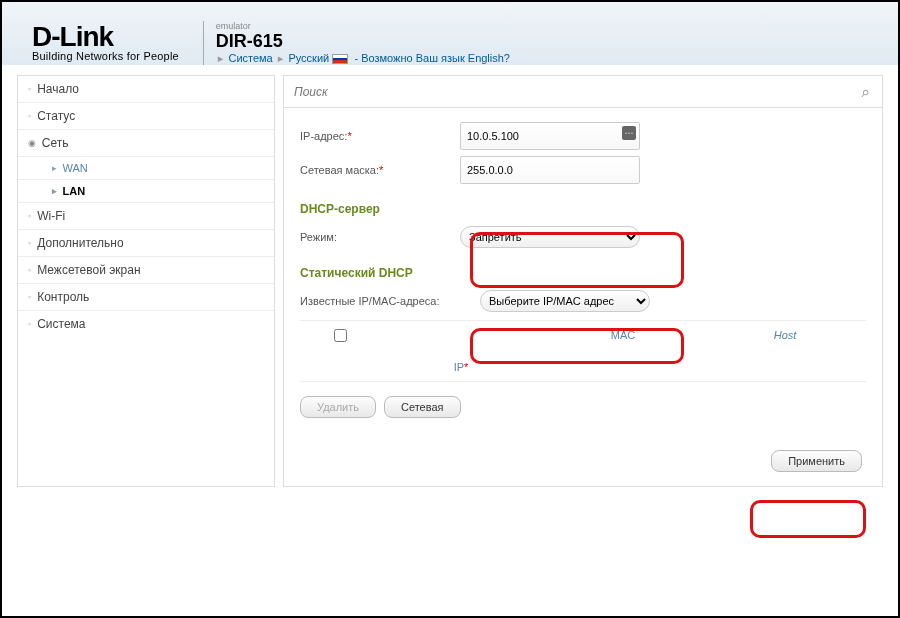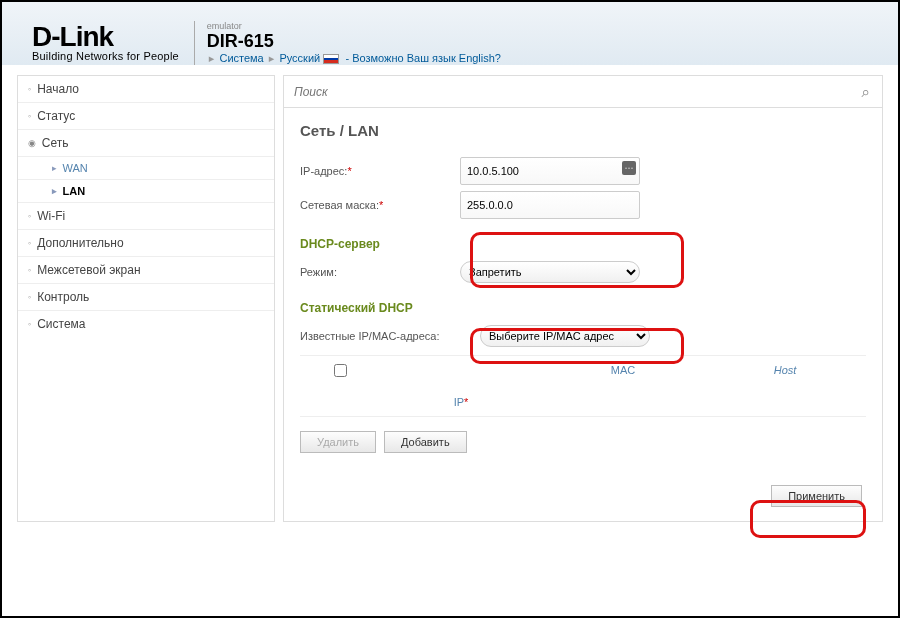--- a/index.html
+++ b/index.html
@@ -1,19 +1,19 @@
 <!DOCTYPE html>
 <html><head>
 <meta charset="utf-8">
 <style>
 * { box-sizing: border-box; margin: 0; padding: 0; }
 body { font-family: Arial, sans-serif; font-size: 12px; background: #fff; color: #333; width: 900px; height: 618px; }
 .frame { border: 2px solid #000; width: 900px; height: 618px; position: relative; background: #fff; }
 
-.header { background: linear-gradient(#f0f4f8, #e0eaf2); padding: 24px 20px 5px 30px; height: 63px; display: flex; align-items: center; }
+.header { background: linear-gradient(#f0f4f8, #e0eaf2); padding: 24px 20px 5px 30px; height: 63px; display: flex; align-items: center; gap: 9px; }
 .logo-block { display: flex; flex-direction: column; margin-right: 15px; }
 .logo-main { font-family: Arial Black, Arial; font-size: 28px; font-weight: 900; letter-spacing: -1px; color: #000; line-height: 0.9; }
 .logo-tag { font-size: 11px; font-weight: normal; color: #000; letter-spacing: 0.2px; text-align: right; }
 .header-right { border-left: 1px solid #aaa; padding-left: 12px; }
 .emu { font-size: 9px; color: #888; }
 .model { font-size: 18px; font-weight: bold; color: #000; }
 .header-links { font-size: 11px; color: #005a99; }
 .header-links .sep { color: #999; margin: 0 2px; }
 .header-links a { color: #005a99; text-decoration: none; }
 .flag { display: inline-block; width: 16px; height: 10px; background: linear-gradient(to bottom, #fff 33%, #0039a6 33%, #0039a6 66%, #d52b1e 66%); vertical-align: middle; border: 1px solid #999; }
@@ -49,21 +49,21 @@
 
 .table-head { display: flex; border-top: 1px solid #eee; border-bottom: 1px solid #eee; padding: 8px 0; margin-top: 8px; }
 .th { text-align: center; color: #5584ae; font-size: 11px; }
 .th1 { width: 80px; }
 .th2 { flex: 1; margin-top: 32px; }
 .th3 { flex: 1; }
 .th4 { flex: 1; font-style: italic; }
 .cb { width: 13px; height: 13px; }
 
 .btn-row { margin-top: 14px; display: flex; gap: 8px; }
-.btn { padding: 4px 16px; font-size: 11px; border: 1px solid #bbb; border-radius: 0; background: linear-gradient(#fdfdfd, #e8e8e8); cursor: pointer; color: #333; }
+.btn { padding: 4px 16px; font-size: 11px; border: 1px solid #bbb; border-radius: 8px; background: linear-gradient(#fdfdfd, #e8e8e8); cursor: pointer; color: #333; }
 .btn:disabled, .btn.disabled { color: #aaa; }
 
 .apply-row { text-align: right; margin-top: 32px; padding-right: 4px; }
 
 .hl { position: absolute; border: 3px solid #d11; border-radius: 10px; pointer-events: none; }
 .hl1 { left: 468px; top: 230px; width: 214px; height: 56px; }
 .hl2 { left: 468px; top: 326px; width: 214px; height: 36px; }
 .hl3 { left: 748px; top: 498px; width: 116px; height: 38px; }
 </style>
 </head>
@@ -132,21 +132,20 @@
           <span>Система</span>
         </div>
   </div>
 
   <div class="main">
     <div class="search-bar">
       <input class="search-input" placeholder="Поиск" style="">
       <span class="search-icon">⌕</span>
     </div>
     <div class="content">
-      <div class="page-title">Сеть / LAN</div>
 
       <div class="form-row">
         <div class="form-label"><span>IP-адрес:</span><span class="req">*</span></div>
         <div class="ip-wrap">
           <input class="form-input" value="10.0.5.100" style="">
           <span class="ip-toggle">⋯</span>
         </div>
       </div>
       <div class="form-row">
         <div class="form-label"><span>Сетевая маска:</span><span class="req">*</span></div>
@@ -171,21 +170,21 @@
 
       <div class="table-head">
         <div class="th th1"><input type="checkbox" class="cb" style=""></div>
         <div class="th th2"><span>IP</span><span class="req">*</span></div>
         <div class="th th3">MAC</div>
         <div class="th th4">Host</div>
       </div>
 
       <div class="btn-row">
         <button class="btn disabled">Удалить</button>
-        <button class="btn">Добавить</button>
+        <button class="btn">Сетевая</button>
       </div>
 
       <div class="apply-row">
         <button class="btn">Применить</button>
       </div>
     </div>
   </div>
 </div>
 
 <div class="hl hl1"></div>

